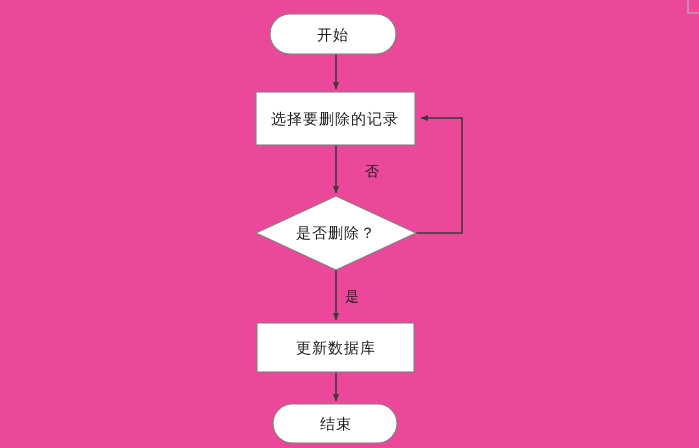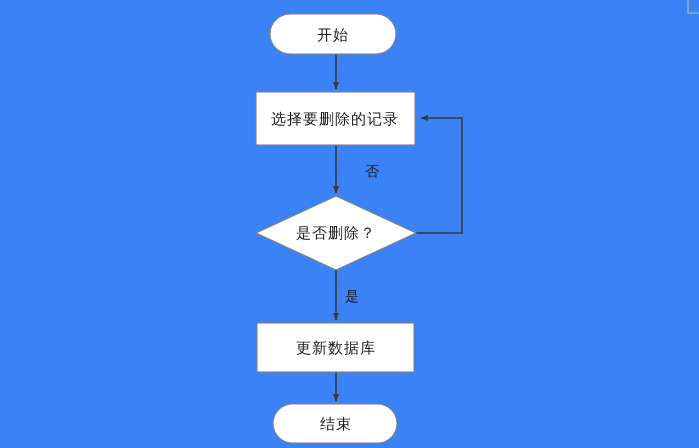--- a/index.html
+++ b/index.html
@@ -7,21 +7,21 @@
     padding: 0;
     background: #ffffff;
   }
   body {
     font-family: "DejaVu Sans", "Liberation Sans", sans-serif;
   }
   #canvas {
     position: relative;
     width: 699px;
     height: 448px;
-    background: #3b82f6;
+    background: #ec4899;
     overflow: hidden;
   }
   #flow-svg {
     position: absolute;
     left: 0;
     top: 0;
     width: 699px;
     height: 448px;
   }
   .node-text {

